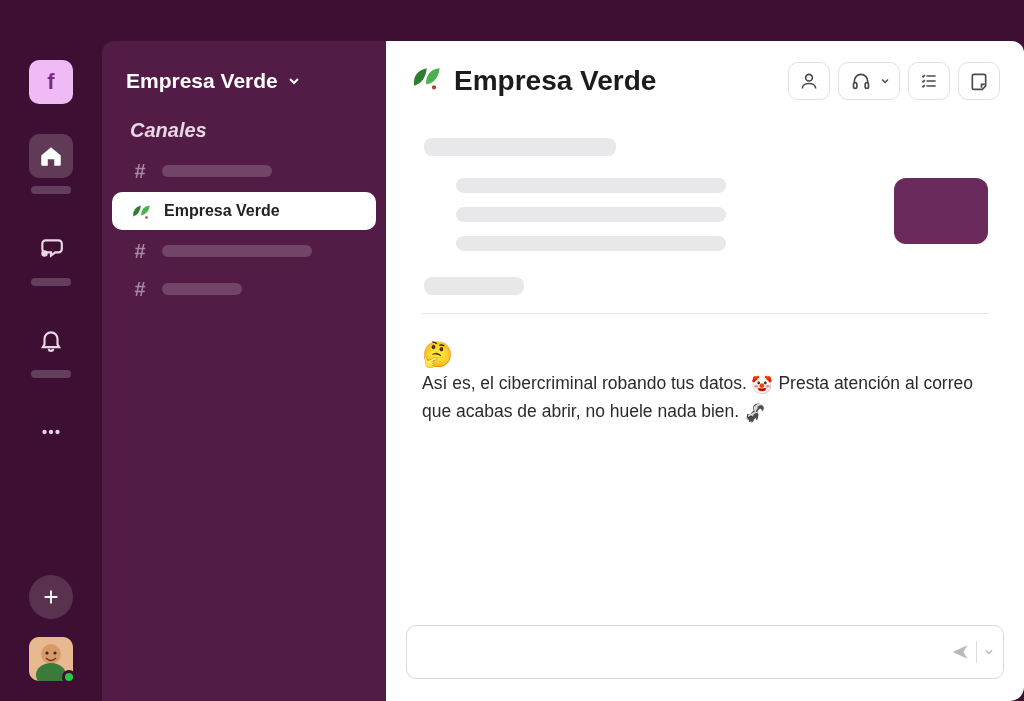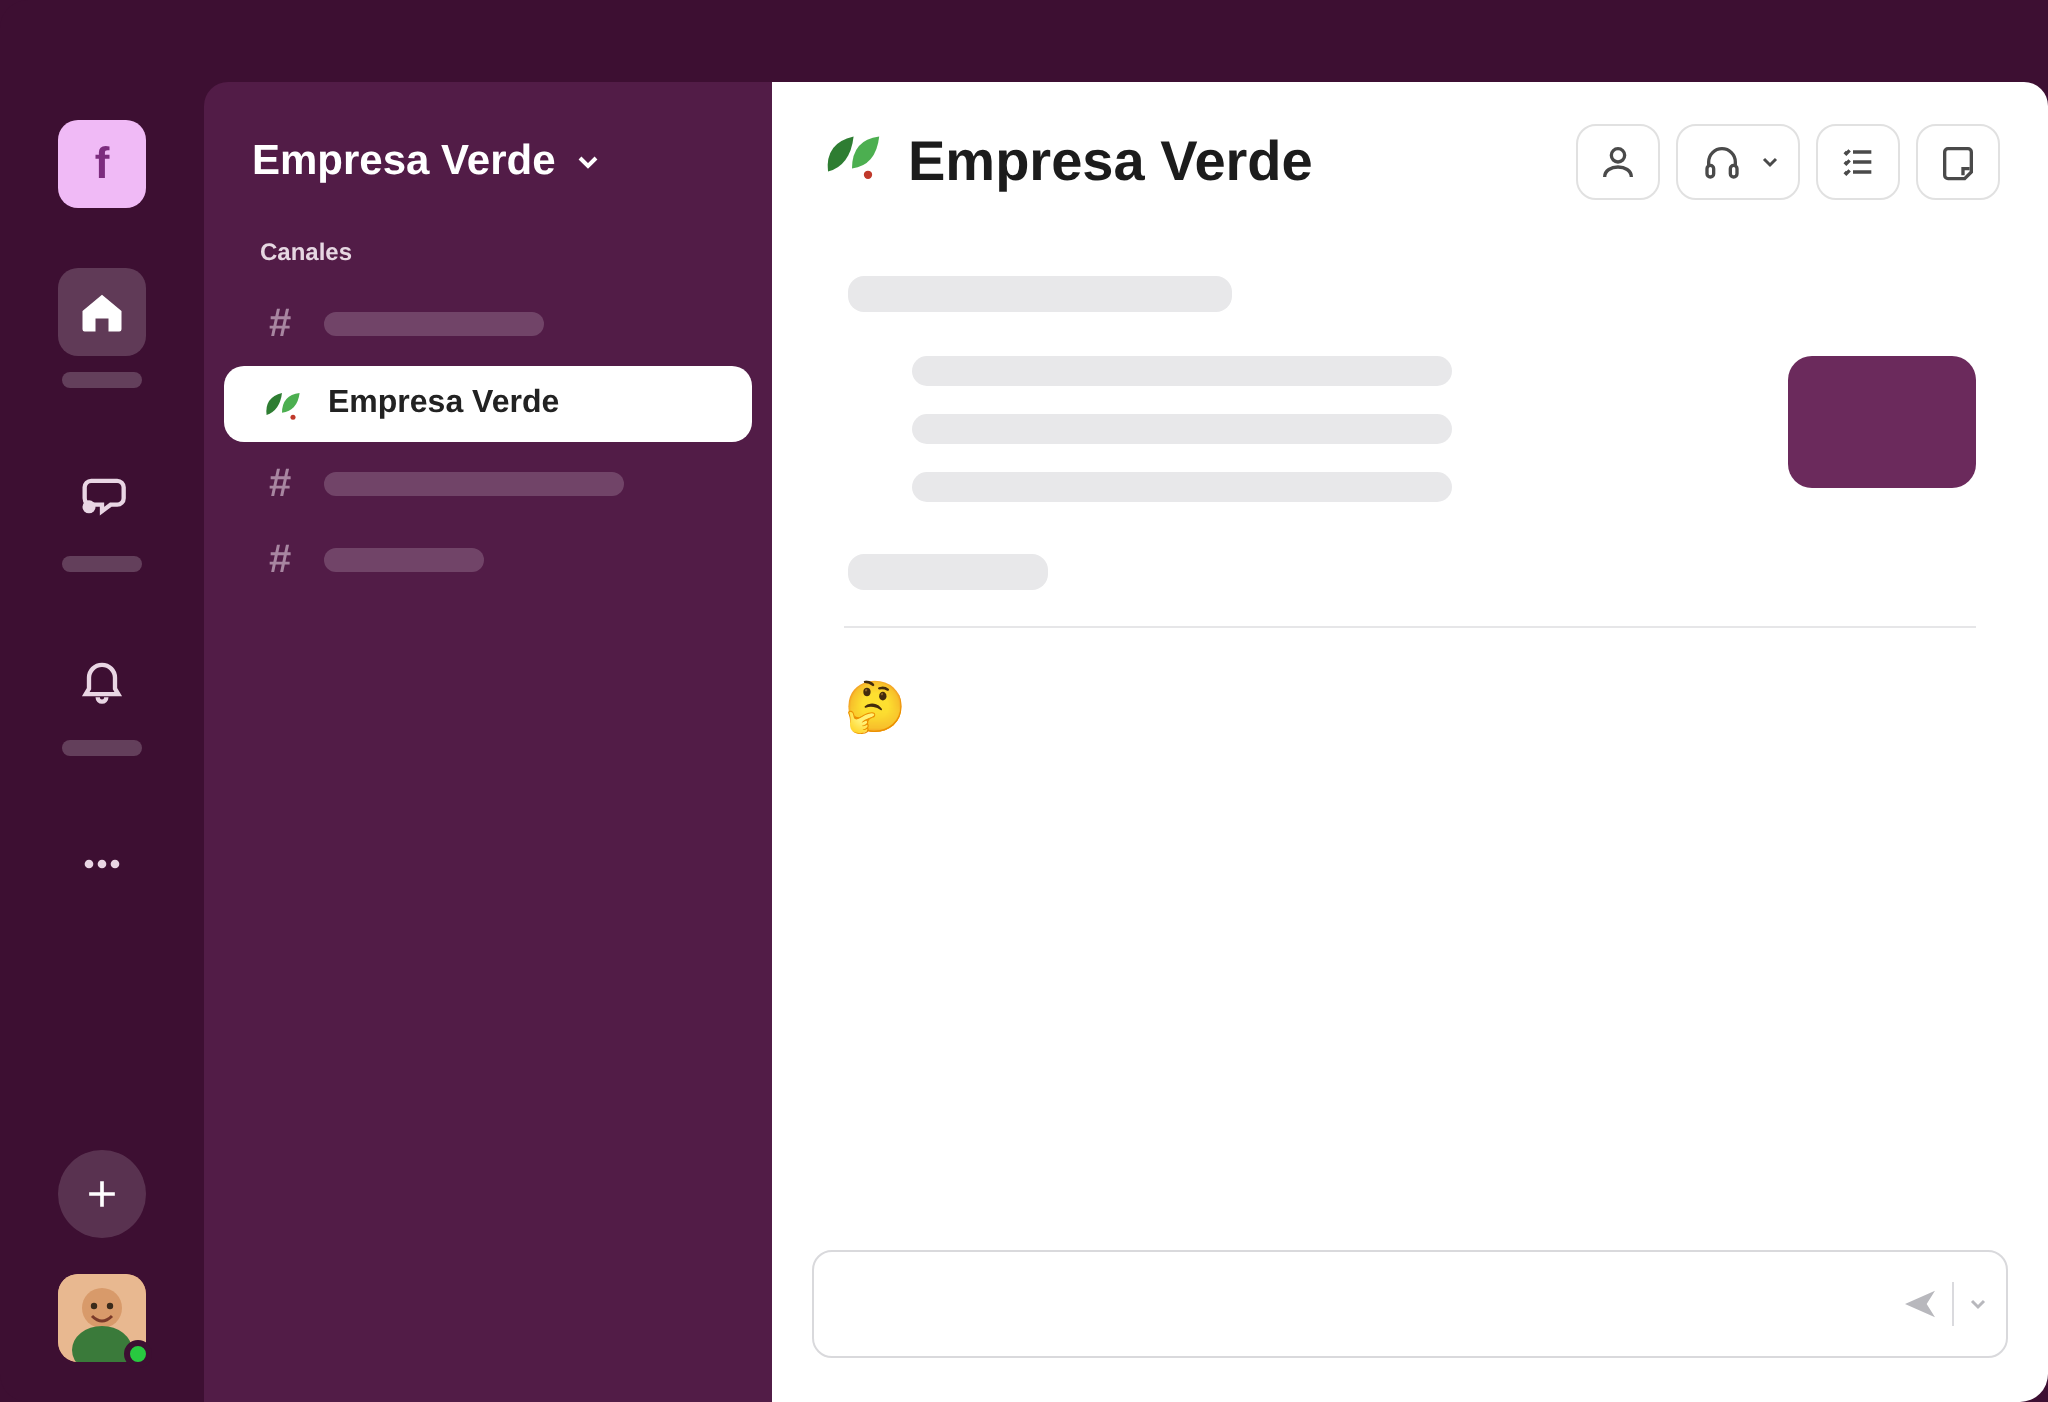--- a/index.html
+++ b/index.html
@@ -60,21 +60,21 @@
     width: 284px; height: 660px; margin-top: 41px;
     background: #521c47; color: #fff;
     border-top-left-radius: 12px;
     display:flex; flex-direction:column; padding-top: 16px;
   }
   .ws-switch {
     display:flex; align-items:center; gap:8px;
     font-size: 21px; font-weight: 800; padding: 12px 20px 18px 24px; cursor:pointer;
   }
   .ws-switch svg { width:16px; height:16px; }
-  .section-title { font-size: 12px; font-weight:700; color:#e6d7e2; padding: 8px 28px 10px; }
+  .section-title { font-size: 20px; font-weight:700; color:#e6d7e2; padding: 8px 28px 10px; font-style: italic; }
   .chan {
     display:flex; align-items:center; gap:12px; height:38px;
     padding: 0 14px 0 28px; font-size:16px; color:#d4bfd0; cursor:pointer;
     border-radius: 0;
   }
   .chan .hash { font-size:20px; font-weight:600; color:#a886a1; width:20px; text-align:center; }
   .chan-skel { height:12px; border-radius:6px; background: rgba(255,255,255,0.18); }
   .chan.selected {
     background: #fff; color:#222; font-weight:600;
     border-radius: 10px; margin: 2px 10px; padding-left: 18px;
@@ -304,20 +304,26 @@
       </div>
       <div class="sk" style="width:100px;height:18px;margin-left:2px"></div>
     </div>
 
     <div class="divider"></div>
 
     <div class="post-title">
       <span class="emoji">🤔</span>
     </div>
 
+    <p class="post-body">
+      <span>Así es, el cibercriminal robando tus datos.</span>
+      <span class="emoji">🤡</span>
+      <span>Presta atención al correo que acabas de abrir, no huele nada bien.</span>
+      <span class="emoji">🦨</span>
+    </p>
 
   </div>
 
   <div class="composer">
     <input class="composer-input" placeholder="" style="">
     <div class="send-group">
       <svg viewBox="0 0 24 24" fill="#b8b8bd">
           <path d="M3 12l18-8-5 8 5 8-18-8Zm0 0h13"></path>
         </svg>
       <span class="vline"></span>

